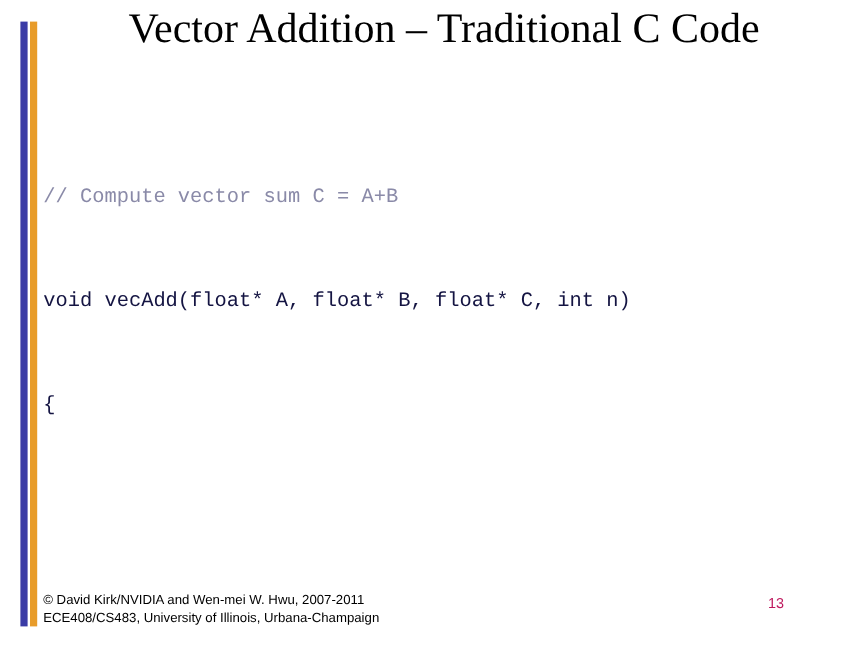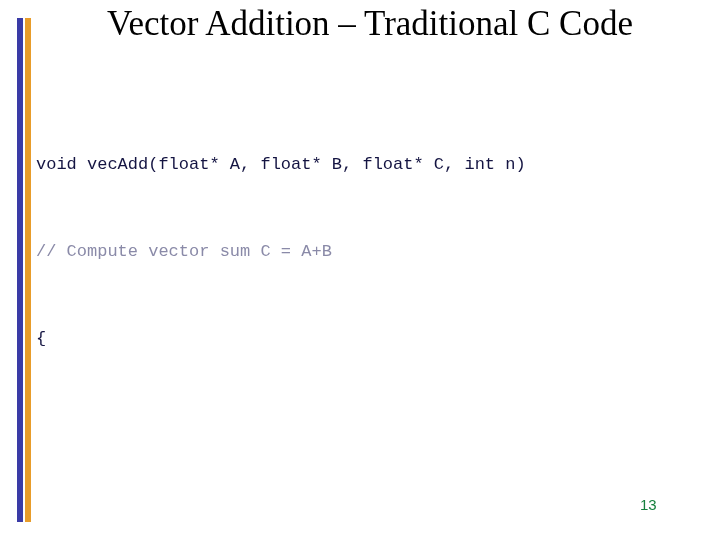--- a/index.html
+++ b/index.html
@@ -72,45 +72,49 @@
     line-height: 15px;
     color: #000000;
   }
   #footer div { white-space: pre; }
 
   #pagenum {
     position: absolute;
     left: 640px;
     top: 496px;
     font-family: "Liberation Sans", sans-serif;
-    font-size: 15px;
-    color: #15803d;
+    font-size: 12px;
+    color: #be185d;
   }
 </style>
 </head>
 <body>
 
 <div id="slide">
 
   <div class="bar bar-blue" style="background: rgb(58, 59, 166);"></div>
   <div class="bar bar-orange" style="background: rgb(232, 156, 42);"></div>
 
   <div id="title">Vector Addition – Traditional C Code</div>
 
   <div id="code">
+    <span class="ln c-comment-light">// Compute vector sum C = A+B</span>
     <span class="ln c-plain">void vecAdd(float* A, float* B, float* C, int n)</span>
-    <span class="ln c-comment-light">// Compute vector sum C = A+B</span>
     <span class="ln c-plain">{</span>
     
     
     
     
     
     
     
     
     
   </div>
 
+  <div id="footer">
+    <div>© David Kirk/NVIDIA and Wen-mei W. Hwu, 2007-2011</div>
+    <div>ECE408/CS483, University of Illinois, Urbana-Champaign</div>
+  </div>
 
   <div id="pagenum">13</div>
 
 </div>
 
 </body></html>

